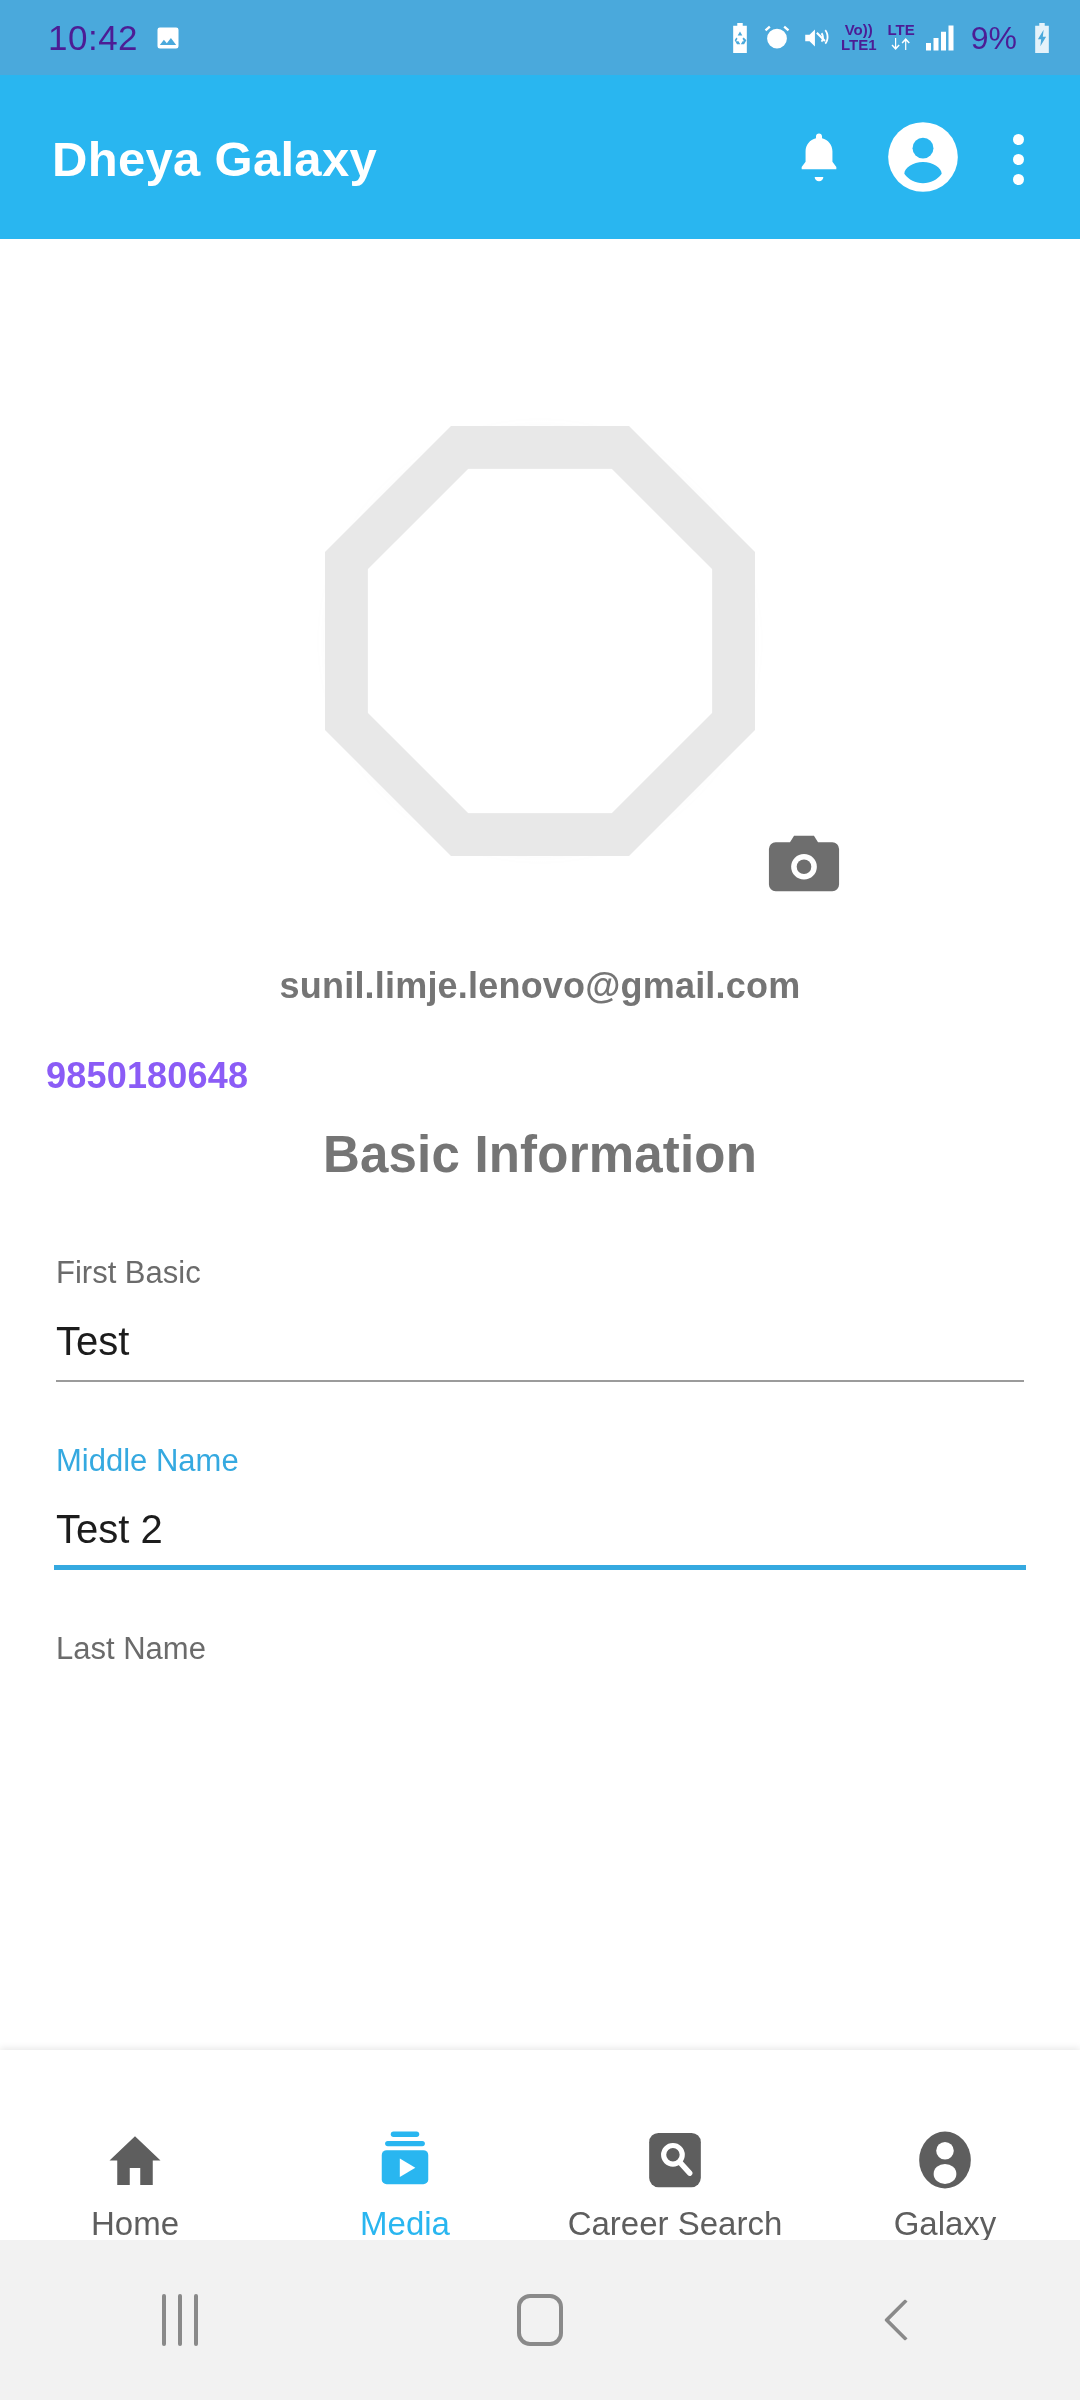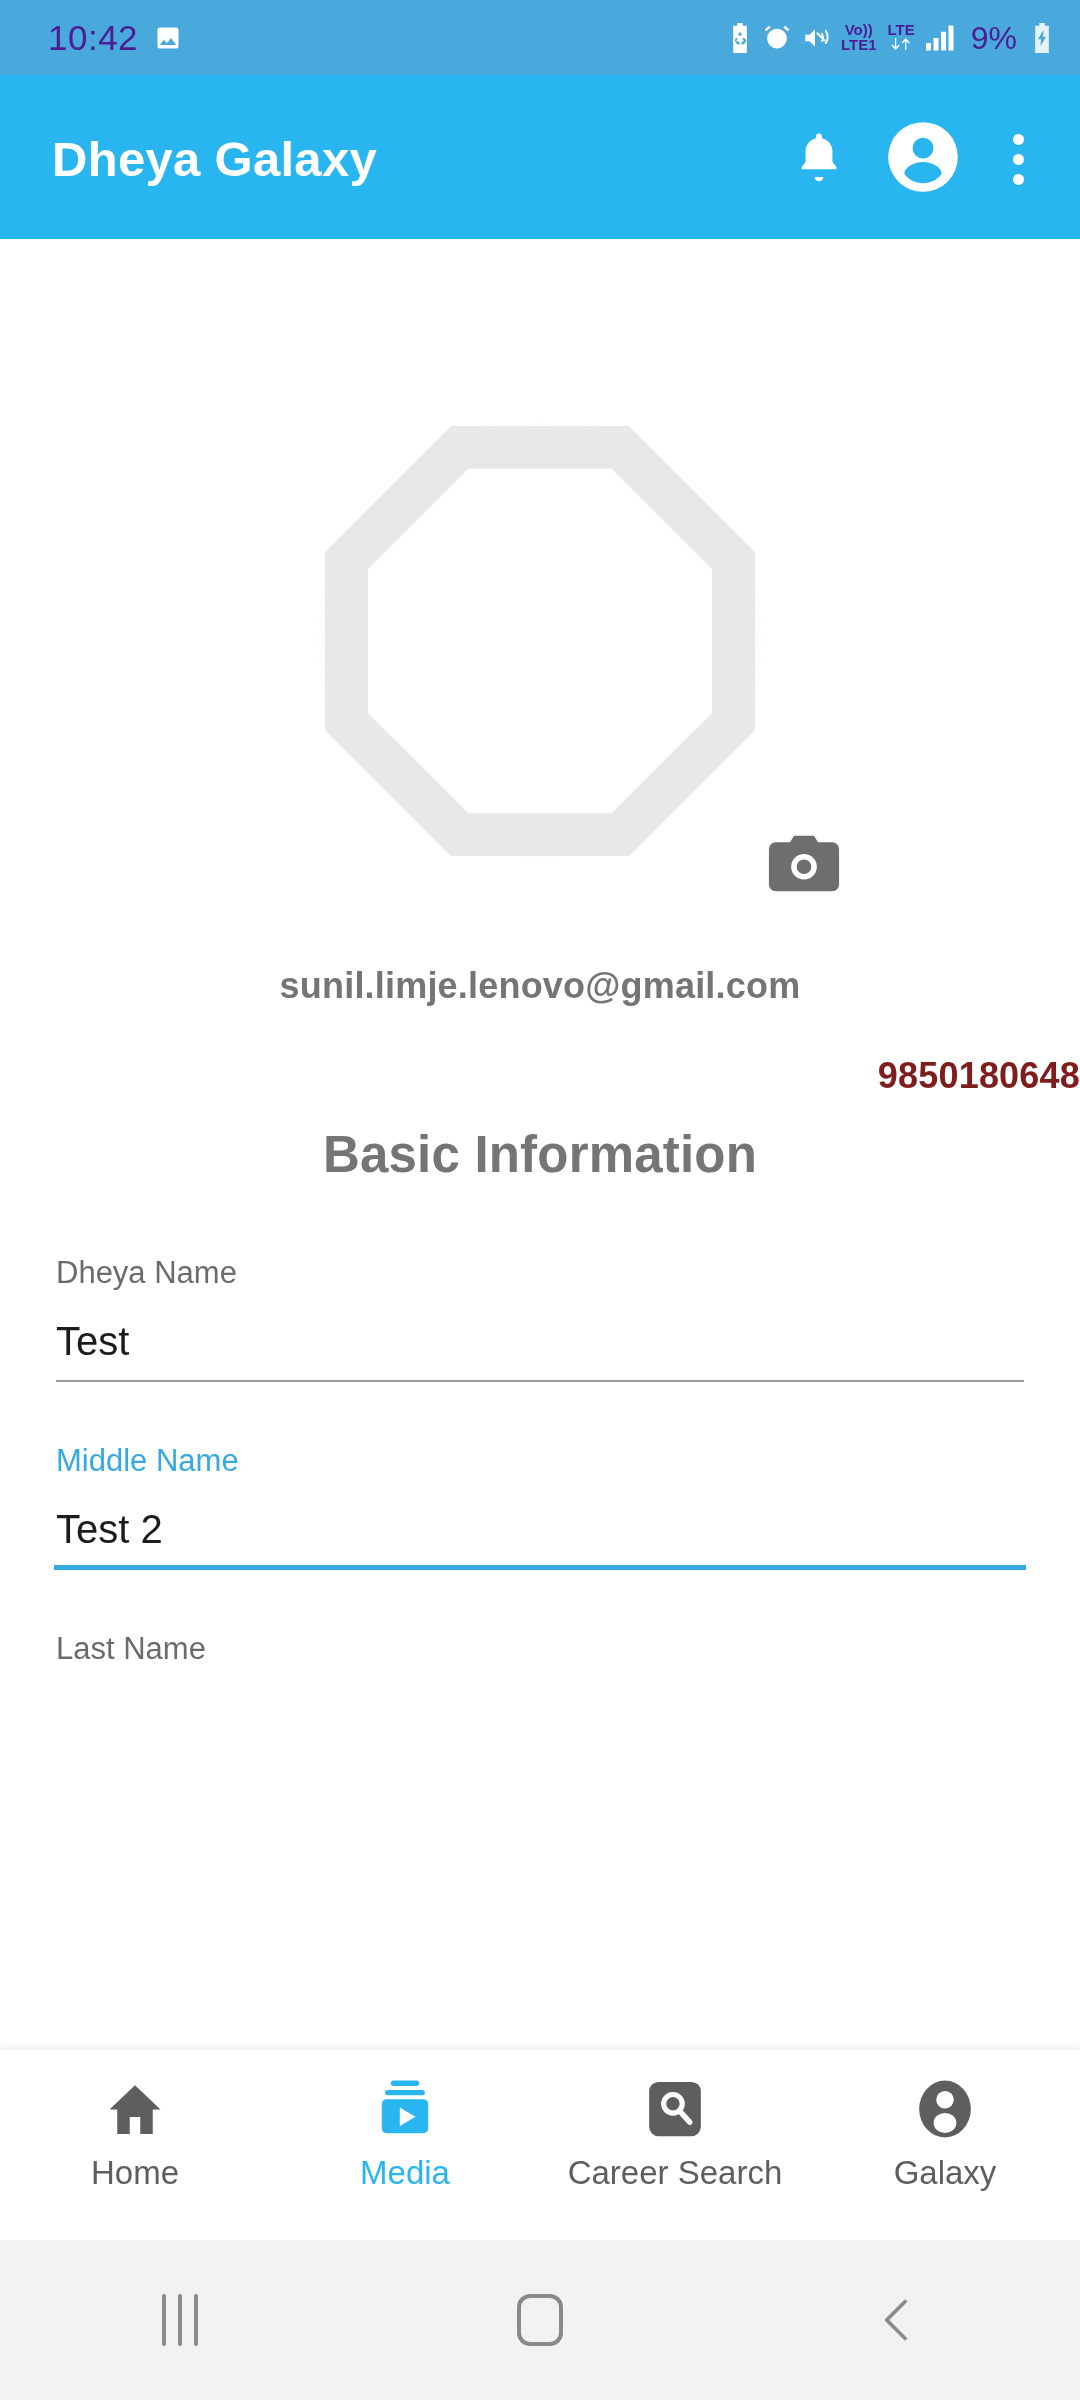--- a/index.html
+++ b/index.html
@@ -71,43 +71,43 @@
   .camera-badge{
     position:absolute; right:-22px; bottom:26px;
     width:76px; height:60px;
   }
 
   .email-line{
     margin-top:44px; text-align:center;
     font-size:36px; font-weight:700; color:#757575; letter-spacing:.2px;
   }
   .phone-line{
-    margin-top:48px; text-align:right;
-    font-size:36px; font-weight:700; color:#7f1d1d; letter-spacing:.2px;
+    margin-top:48px; text-align:left;
+    font-size:36px; font-weight:700; color:#8b5cf6; letter-spacing:.2px;margin-left:46px;
   }
   .section-title{
     margin-top:28px; text-align:center;
     font-size:51px; font-weight:700; color:#757575; letter-spacing:.2px;
   }
 
   .form{ margin-top:72px; padding:0 56px; }
   .field{ position:relative; padding-bottom:18px; }
   .field + .field{ margin-top:62px; }
   .field-label{ font-size:31px; color:#6b6b6b; line-height:1.1; }
   .field-label.focused{ color:#35a9e0; }
   .field-value{ margin-top:28px; font-size:40px; color:#1c1c1c; line-height:1.15; min-height:46px; }
   .field-underline{ position:absolute; left:0; right:0; bottom:0; height:2px; background:#9b9b9b; }
   .field-underline.focused{ left:-2px; right:-2px; height:5px; background:#35a9e0; }
 
   
   .bottom-nav{
     position:absolute; left:0; top:2050px; width:1080px; height:190px;
     background:#fff;
     box-shadow:0 -2px 7px rgba(0,0,0,.09);
-    display:flex; align-items:flex-start; justify-content:space-around;
+    display:flex; align-items:flex-end; justify-content:space-around;
     padding-top:26px;
   }
   .nav-item{
     display:flex; flex-direction:column; align-items:center; gap:14px;
     width:240px;
   }
   .nav-icon{ height:66px; display:flex; align-items:center; justify-content:center; }
   .nav-label{ font-size:33px; color:#5e5e5e; line-height:1; }
   .nav-item.active .nav-label{ color:#29b6f0; }
 
@@ -247,21 +247,21 @@
       </div>
     </div>
 
     <div class="email-line">sunil.limje.lenovo@gmail.com</div>
     <div class="phone-line">9850180648</div>
     <div class="section-title">Basic Information</div>
 
     <div class="form">
 
       <div class="field">
-        <div class="field-label">Dheya Name</div>
+        <div class="field-label">First Basic</div>
         <div class="field-value">Test</div>
         <div class="field-underline"></div>
       </div>
 
       <div class="field">
         <div class="field-label focused">Middle Name</div>
         <div class="field-value">Test 2</div>
         <div class="field-underline focused"></div>
       </div>
 

